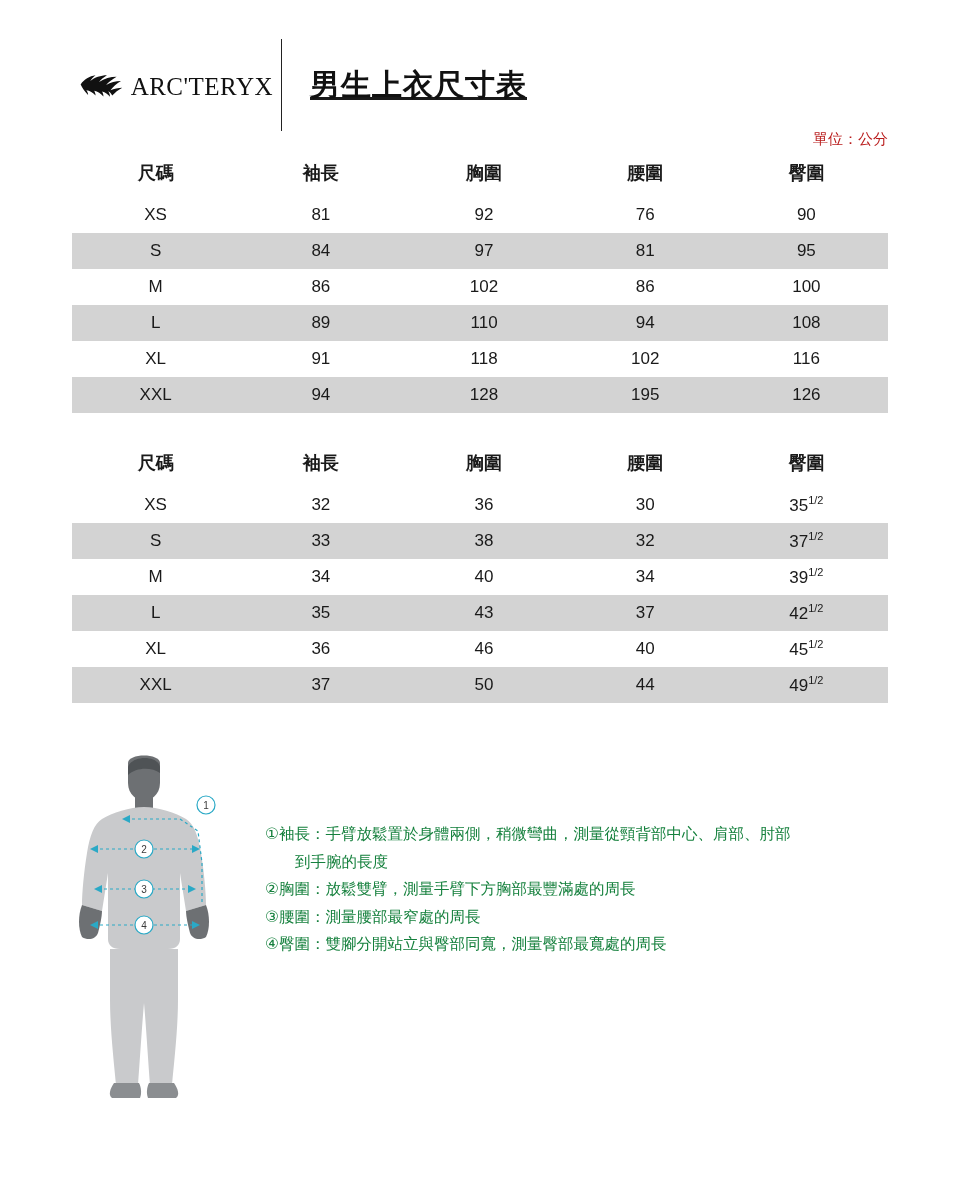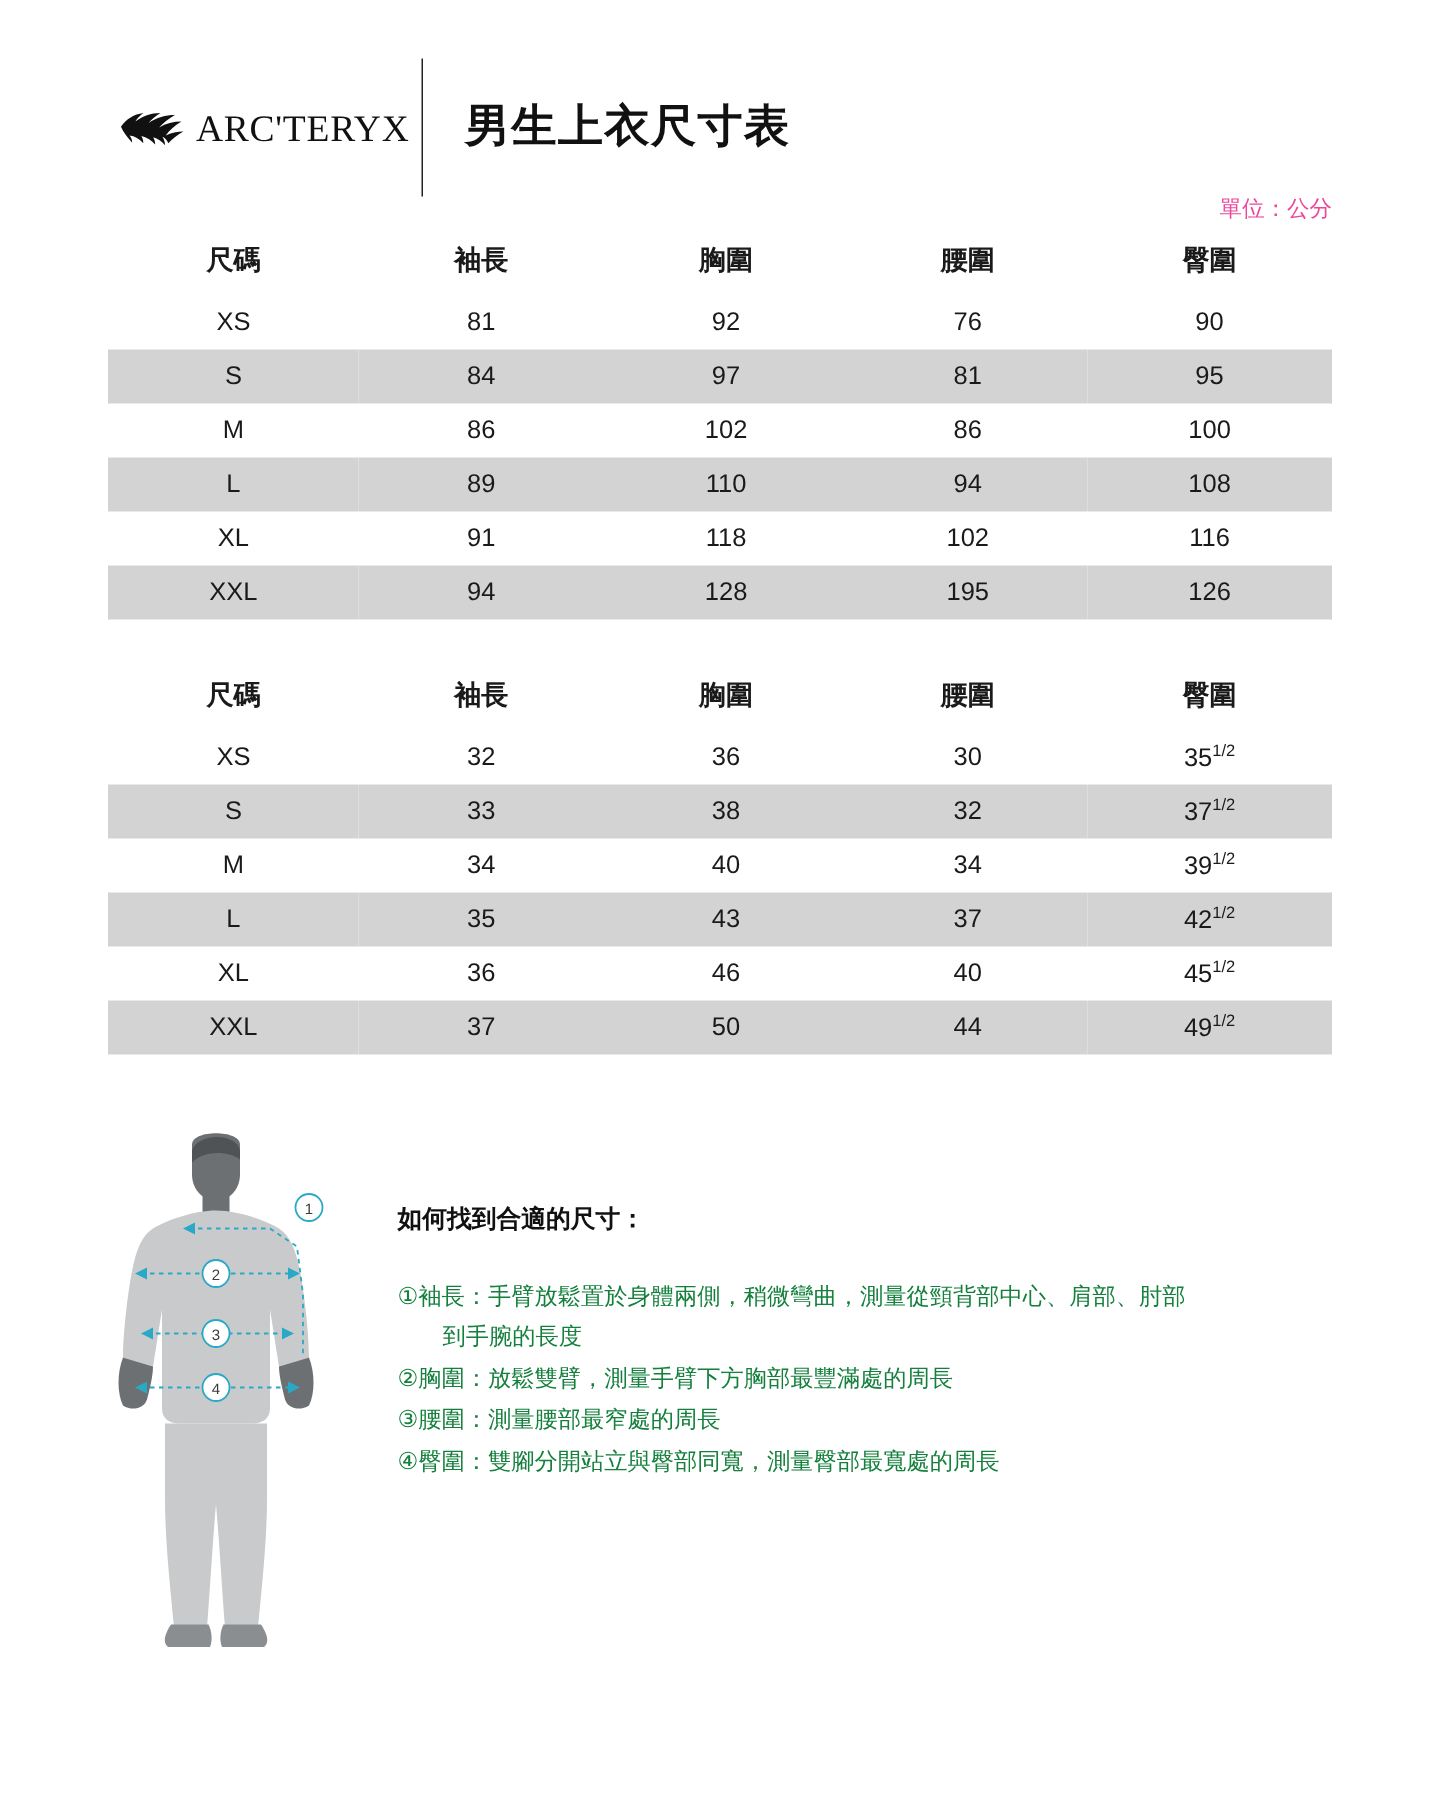--- a/index.html
+++ b/index.html
@@ -54,20 +54,21 @@
   .divider-v {
     width: 1px;
     background: #222;
     height: 92px;
     margin: 0 28px 0 8px;
   }
   .titles {
     display: flex;
     flex-direction: column;
     justify-content: space-between;
+    text-decoration: underline;
   }
   .title-cn {
     font-size: 30px;
     font-weight: 700;
     letter-spacing: 1px;
     line-height: 1.35;
     color: #111;
   }
   .title-en {
     font-size: 26px;
@@ -76,21 +77,21 @@
     line-height: 1.35;
     color: #111;
     margin-top: 2px;
   }
 
   
   .unit-label {
     text-align: right;
     padding-right: 72px;
     font-size: 15px;
-    color: #ec4899;
+    color: #b91c1c;
     margin-bottom: 8px;
   }
   .table-wrap {
     padding: 0 72px;
   }
   table.size-table {
     width: 100%;
     border-collapse: collapse;
     table-layout: fixed;
   }
@@ -371,21 +372,20 @@
           <circle cx="72" cy="136" r="9" fill="#ffffff" stroke="#2aa9c6" stroke-width="1.2"></circle>
           <text x="72" y="140" text-anchor="middle" font-size="10" fill="#3a3a3a" font-family="Liberation Sans, sans-serif">3</text>
 
           <circle cx="72" cy="172" r="9" fill="#ffffff" stroke="#2aa9c6" stroke-width="1.2"></circle>
           <text x="72" y="176" text-anchor="middle" font-size="10" fill="#3a3a3a" font-family="Liberation Sans, sans-serif">4</text>
         </g>
       </svg>
     </div>
 
     <div class="notes-col">
-      <div class="note-head">如何找到合適的尺寸：</div>
 
       <div class="note-list">
         <div class="note-item">
           <span>①袖長：手臂放鬆置於身體兩側，稍微彎曲，測量從頸背部中心、肩部、肘部</span>
           <span class="cont">到手腕的長度</span>
         </div>
         <div class="note-item">
           <span>②胸圍：放鬆雙臂，測量手臂下方胸部最豐滿處的周長</span>
         </div>
         <div class="note-item">

